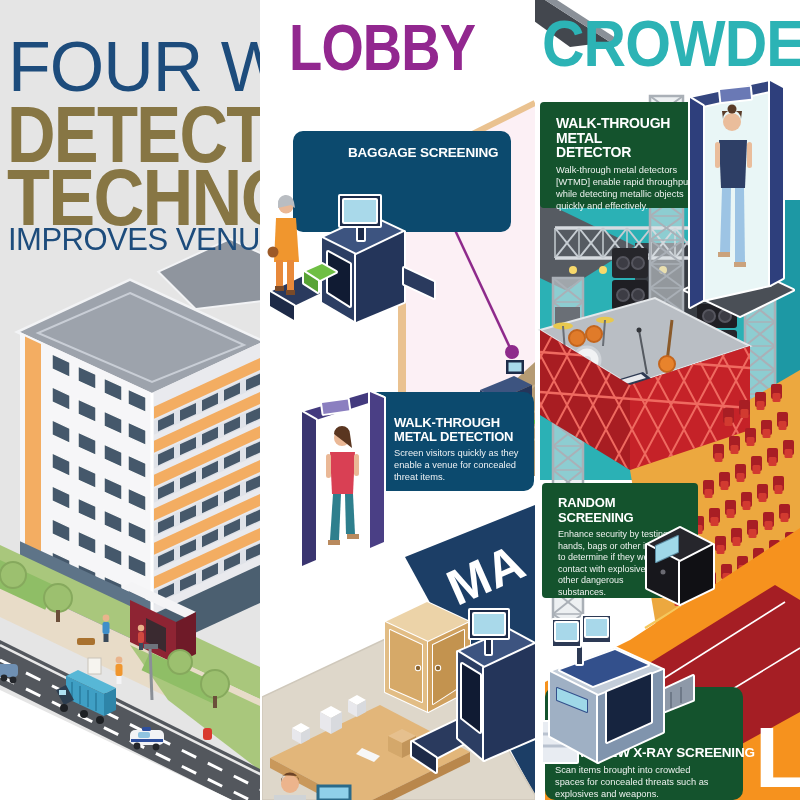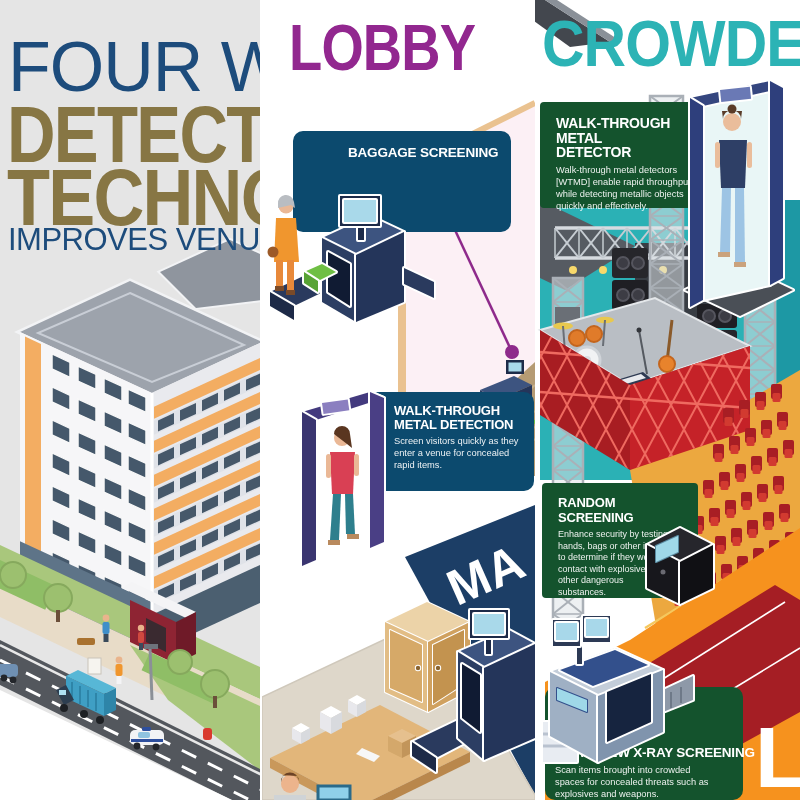--- a/index.html
+++ b/index.html
@@ -23,21 +23,21 @@
   
   .card{position:absolute;border-radius:10px;color:#fff;z-index:2;}
   .card h3{margin:0 0 4px 0;font-weight:700;letter-spacing:-.2px;}
   .card p{margin:0;color:rgba(255,255,255,.92);}
   .card.purple{background:#0c4a6e;}
   .card.teal{background:#14532d;}
   #card-baggage{left:31px;top:131px;width:218px;height:101px;padding:14px 10px 0 55px;box-sizing:border-box;}
   #card-baggage h3{font-size:13.5px;}
   #card-baggage p{font-size:9.4px;line-height:1.3;}
   #card-wtmdetection{left:106px;top:392px;width:166px;height:99px;padding:12px 10px 0 26px;box-sizing:border-box;}
-  #card-wtmdetection h3{font-size:13px;line-height:1.05;width:120px;}
+  #card-wtmdetection h3{font-size:13px;line-height:1.05;width:120px;margin-top:12px;}
   #card-wtmdetection p{font-size:9.3px;line-height:1.3;width:125px;}
   #card-wtmdetector{left:5px;top:102px;width:175px;height:106px;padding:14px 8px 0 16px;box-sizing:border-box;border-radius:4px;}
   #card-wtmdetector h3{font-size:14px;line-height:1.05;width:120px;}
   #card-wtmdetector p{font-size:9.3px;line-height:1.3;width:150px;}
   #card-random{left:7px;top:483px;width:156px;height:115px;padding:12px 8px 0 16px;box-sizing:border-box;border-radius:4px;}
   #card-random h3{font-size:13px;}
   #card-random p{font-size:9px;line-height:1.28;width:112px;}
   #card-dualview{left:10px;top:687px;width:198px;height:113px;padding:58px 8px 0 10px;box-sizing:border-box;border-radius:10px;}
   #card-dualview h3{font-size:13.5px;white-space:nowrap;}
   #card-dualview p{font-size:9.3px;line-height:1.3;width:160px;}
@@ -297,21 +297,21 @@
           <rect x="212" y="614" width="30" height="20" fill="#a9d9ea"></rect>
       </g>
       <rect x="56" y="786" width="32" height="14" fill="#8fd0ea" stroke="#2a6a8a" stroke-width="3"></rect>
     </svg>
 
     <div class="card purple" id="card-baggage">
       <h3>BAGGAGE SCREENING</h3>
     </div>
     <div class="card purple" id="card-wtmdetection">
       <h3>WALK-THROUGH METAL DETECTION</h3>
-      <p>Screen visitors quickly as they enter a venue for concealed rapid items.</p>
+      <p>Screen visitors quickly as they enable a venue for concealed threat items.</p>
     </div>
 
     <svg class="lay ovl" width="273" height="800" viewBox="0 0 273 800" style="pointer-events:none">
 
       <g stroke="#ffffff" stroke-width="4" paint-order="stroke" stroke-linejoin="round">
         <polygon points="8,292 58,268 82,282 32,306" fill="#2a3a5e"></polygon>
         <polygon points="8,292 32,306 32,320 8,306" fill="#1d2a47"></polygon>
         <polygon points="60,238 108,216 142,232 94,255" fill="#3d5480"></polygon>
         <polygon points="60,238 94,255 94,322 60,302" fill="#2c3e63"></polygon>
         <polygon points="94,255 142,232 142,302 94,322" fill="#24355a"></polygon>

